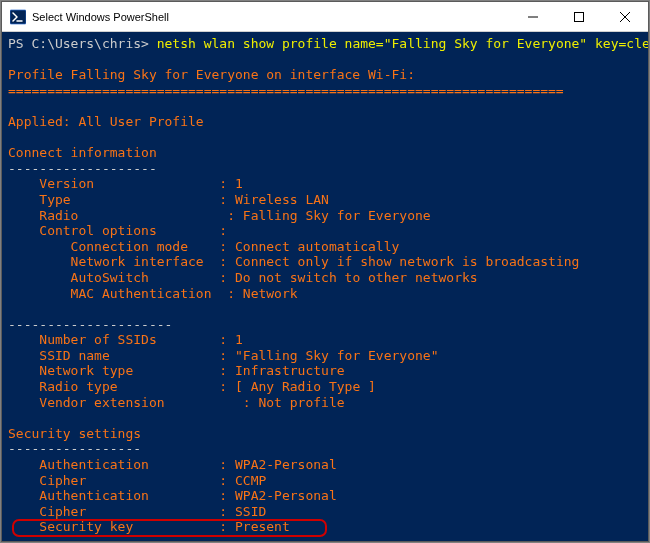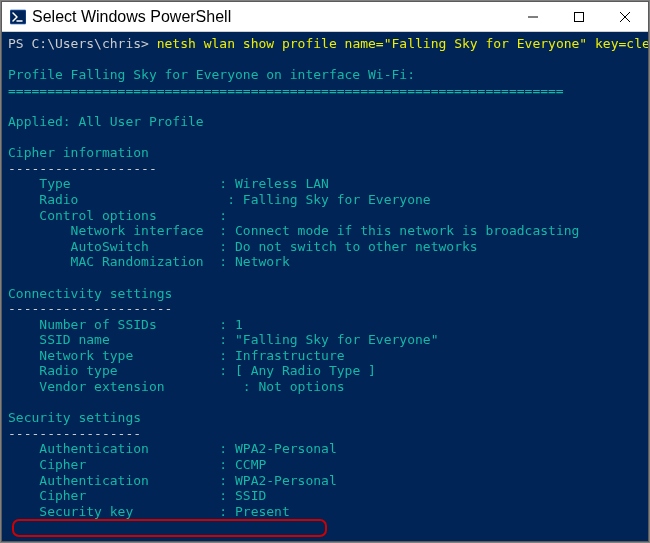--- a/index.html
+++ b/index.html
@@ -32,21 +32,21 @@
   .titlebar-icon {
     width: 16px;
     height: 16px;
     margin-right: 6px;
     display: flex;
     align-items: center;
     justify-content: center;
   }
   .titlebar-title {
     flex: 1;
-    font-size: 16px;
+    font-size: 11px;
     color: #000;
   }
   .win-controls {
     display: flex;
     height: 100%;
   }
   .win-btn {
     width: 46px;
     height: 100%;
     display: flex;
@@ -62,21 +62,21 @@
     font-family: Consolas, "Lucida Console", monospace;
     font-size: 13px;
     line-height: 15.6px;
     color: #cccccc;
     overflow: hidden;
     position: relative;
   }
   .line { white-space: pre; }
   .prompt { color: #cccccc; text-align: center; }
   .command { color: #eeee00; }
-  .out { color: #14b8a6; }
+  .out { color: #f97316; }
   .dash { color: #cccccc; }
 
   .highlight-box {
     position: absolute;
     border: 2px solid #d00000;
     border-radius: 7px;
     pointer-events: none;
   }
 </style>
 </head>
@@ -115,37 +115,38 @@
 
   <div class="terminal">
     <div class="line"><span class="prompt">PS C:\Users\chris&gt; </span><span class="command">netsh wlan show profile name="Falling Sky for Everyone" key=clear</span></div>
     <div class="line">&nbsp;</div>
     <div class="line out">Profile Falling Sky for Everyone on interface Wi-Fi:</div>
     <div class="line out">=======================================================================</div>
     <div class="line">&nbsp;</div>
     <div class="line out">Applied: All User Profile</div>
     <div class="line">&nbsp;</div>
 
-    <div class="line out">Cipher information</div>
+    <div class="line out">Connect information</div>
     <div class="line dash">-------------------</div>
+    <div class="line out"><span>    Version                : </span><span>1</span></div>
     <div class="line out"><span>    Type                   : </span><span>Wireless LAN</span></div>
     <div class="line out"><span>    Radio                   : </span><span>Falling Sky for Everyone</span></div>
     <div class="line out"><span>    Control options        :</span><span></span></div>
-    <div class="line out"><span>        Network interface  : </span><span>Connect mode if this network is broadcasting</span></div>
+    <div class="line out"><span>        Connection mode    : </span><span>Connect automatically</span></div>
+    <div class="line out"><span>        Network interface  : </span><span>Connect only if show network is broadcasting</span></div>
     <div class="line out"><span>        AutoSwitch         : </span><span>Do not switch to other networks</span></div>
-    <div class="line out"><span>        MAC Randomization  : </span><span>Network</span></div>
+    <div class="line out"><span>        MAC Authentication  : </span><span>Network</span></div>
     <div class="line">&nbsp;</div>
 
-    <div class="line out">Connectivity settings</div>
     <div class="line dash">---------------------</div>
     <div class="line out"><span>    Number of SSIDs        : </span><span>1</span></div>
     <div class="line out"><span>    SSID name              : </span><span>"Falling Sky for Everyone"</span></div>
     <div class="line out"><span>    Network type           : </span><span>Infrastructure</span></div>
     <div class="line out"><span>    Radio type             : </span><span>[ Any Radio Type ]</span></div>
-    <div class="line out"><span>    Vendor extension          : </span><span>Not options</span></div>
+    <div class="line out"><span>    Vendor extension          : </span><span>Not profile</span></div>
     <div class="line">&nbsp;</div>
 
     <div class="line out">Security settings</div>
     <div class="line dash">-----------------</div>
     <div class="line out"><span>    Authentication         : </span><span>WPA2-Personal</span></div>
     <div class="line out"><span>    Cipher                 : </span><span>CCMP</span></div>
     <div class="line out"><span>    Authentication         : </span><span>WPA2-Personal</span></div>
     <div class="line out"><span>    Cipher                 : </span><span>SSID</span></div>
     <div class="line out"><span>    Security key           : </span><span>Present</span></div>
 

